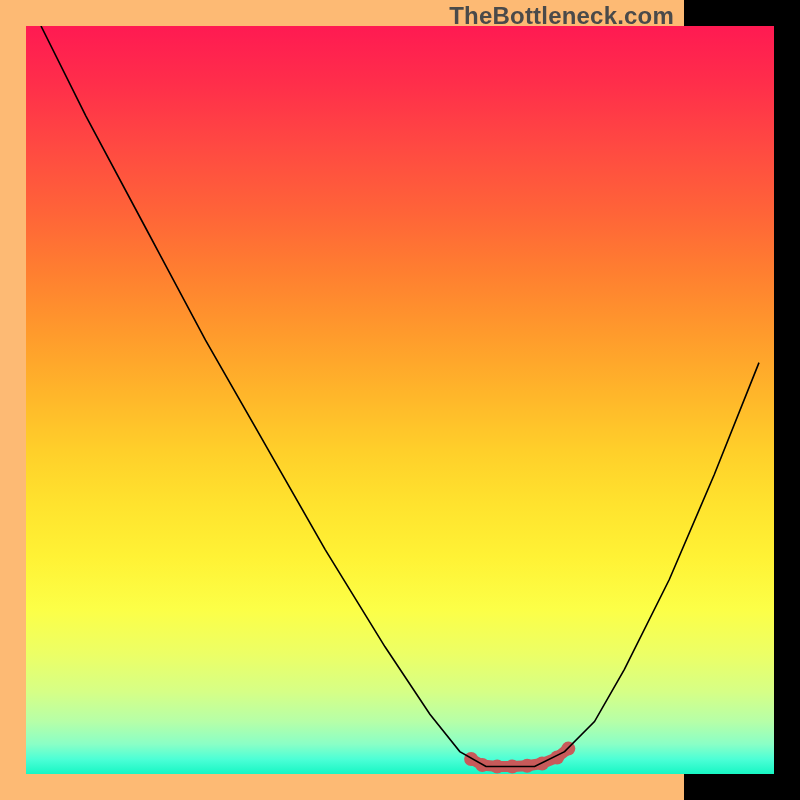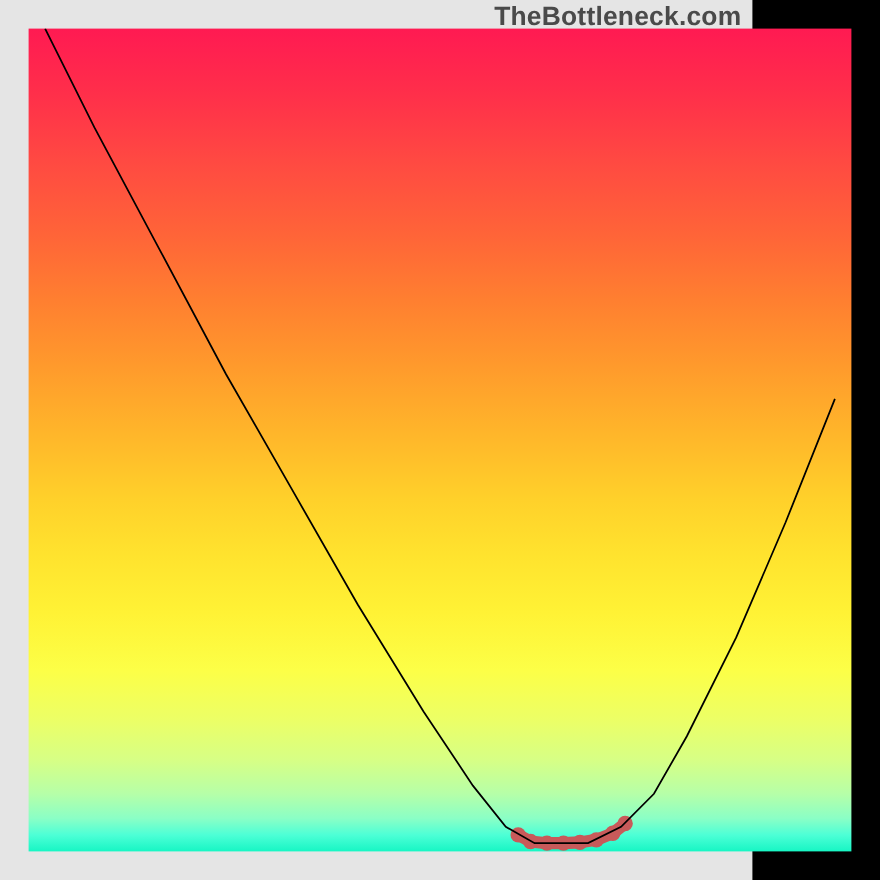--- a/index.html
+++ b/index.html
@@ -8,21 +8,21 @@
     width: 800px;
     height: 800px;
     background: #000;
     font-family: Arial, Helvetica, sans-serif;
     overflow: hidden;
   }
   .frame {
     position: relative;
     width: 684px;
     height: 800px;
-    background: #e5e5e5;
+    background: #fdba74;
   }
   .watermark {
     position: absolute;
     top: 2px;
     right: 10px;
     font-size: 24px;
     font-weight: 600;
     color: #4a4a4a;
     letter-spacing: 0.2px;
     z-index: 5;

